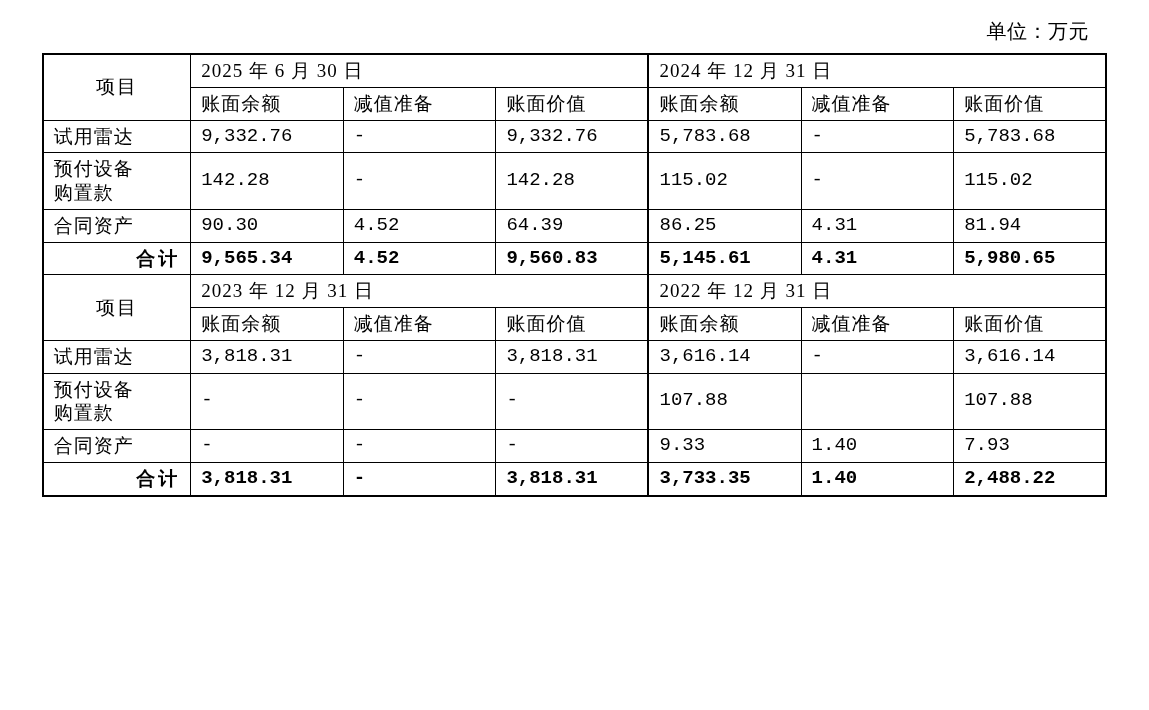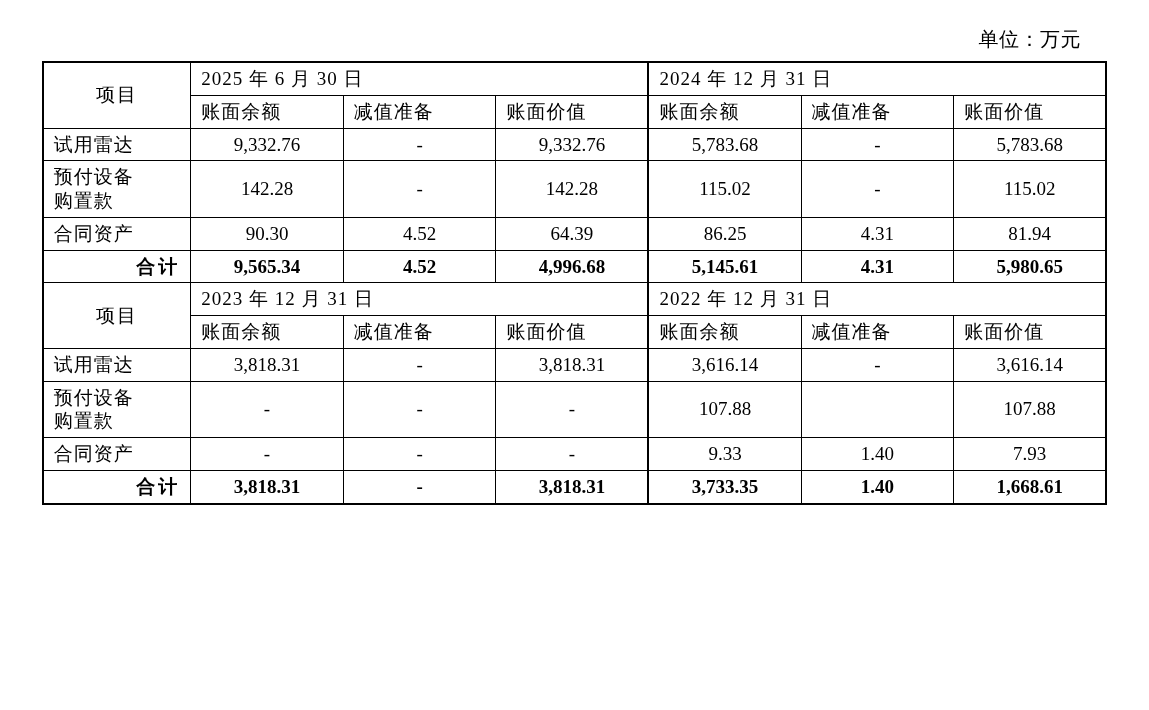--- a/index.html
+++ b/index.html
@@ -12,21 +12,21 @@
     height: 710px;
     font-family: "Liberation Serif", "DejaVu Serif", serif;
     color: #000000;
     position: relative;
     overflow: hidden;
   }
   .page {
     width: 1149px;
     height: 598px;
     box-sizing: border-box;
-    padding: 16px;
+    padding: 8px;
     position: relative;
   }
   .unit-line {
     text-align: right;
     font-size: 20px;
     padding: 10px 52px 8px 0;
     letter-spacing: 0.5px;
   }
   table.fin {
     border-collapse: collapse;
@@ -62,23 +62,24 @@
     letter-spacing: 1px;
     padding: 8px 4px;
   }
   .row-label {
     text-align: left;
     font-size: 19px;
     letter-spacing: 1px;
     padding-left: 12px;
   }
   .num {
-    text-align: center;
+    text-align: left;
     padding-right: 12px;
     font-size: 19px;
+    font-family: Liberation Mono, monospace;
   }
   .total td {
     font-weight: bold;
   }
   .total .row-label {
     letter-spacing: 3px;
     padding-left: 20px;
     text-align: right;
   }
   .thick-top td {
@@ -151,21 +152,21 @@
         <td class="num">4.52</td>
         <td class="num">64.39</td>
         <td class="num vsep-left">86.25</td>
         <td class="num">4.31</td>
         <td class="num">81.94</td>
       </tr>
       <tr class="total">
         <td class="row-label">合计</td>
         <td class="num">9,565.34</td>
         <td class="num">4.52</td>
-        <td class="num">4,996.68</td>
+        <td class="num">9,560.83</td>
         <td class="num vsep-left">5,145.61</td>
         <td class="num">4.31</td>
         <td class="num">5,980.65</td>
       </tr>
 
       <tr class="thick-top">
         <td rowspan="2" class="hdr-item">项目</td>
         <td colspan="3" class="hdr-period">2023 年 12 月 31 日</td>
         <td colspan="3" class="hdr-period vsep-left">2022 年 12 月 31 日</td>
       </tr>
@@ -208,18 +209,18 @@
         <td class="num">1.40</td>
         <td class="num">7.93</td>
       </tr>
       <tr class="total">
         <td class="row-label">合计</td>
         <td class="num">3,818.31</td>
         <td class="num">-</td>
         <td class="num">3,818.31</td>
         <td class="num vsep-left">3,733.35</td>
         <td class="num">1.40</td>
-        <td class="num">1,668.61</td>
+        <td class="num">2,488.22</td>
       </tr>
     </tbody>
   </table>
 
 </div>
 
 </body></html>

